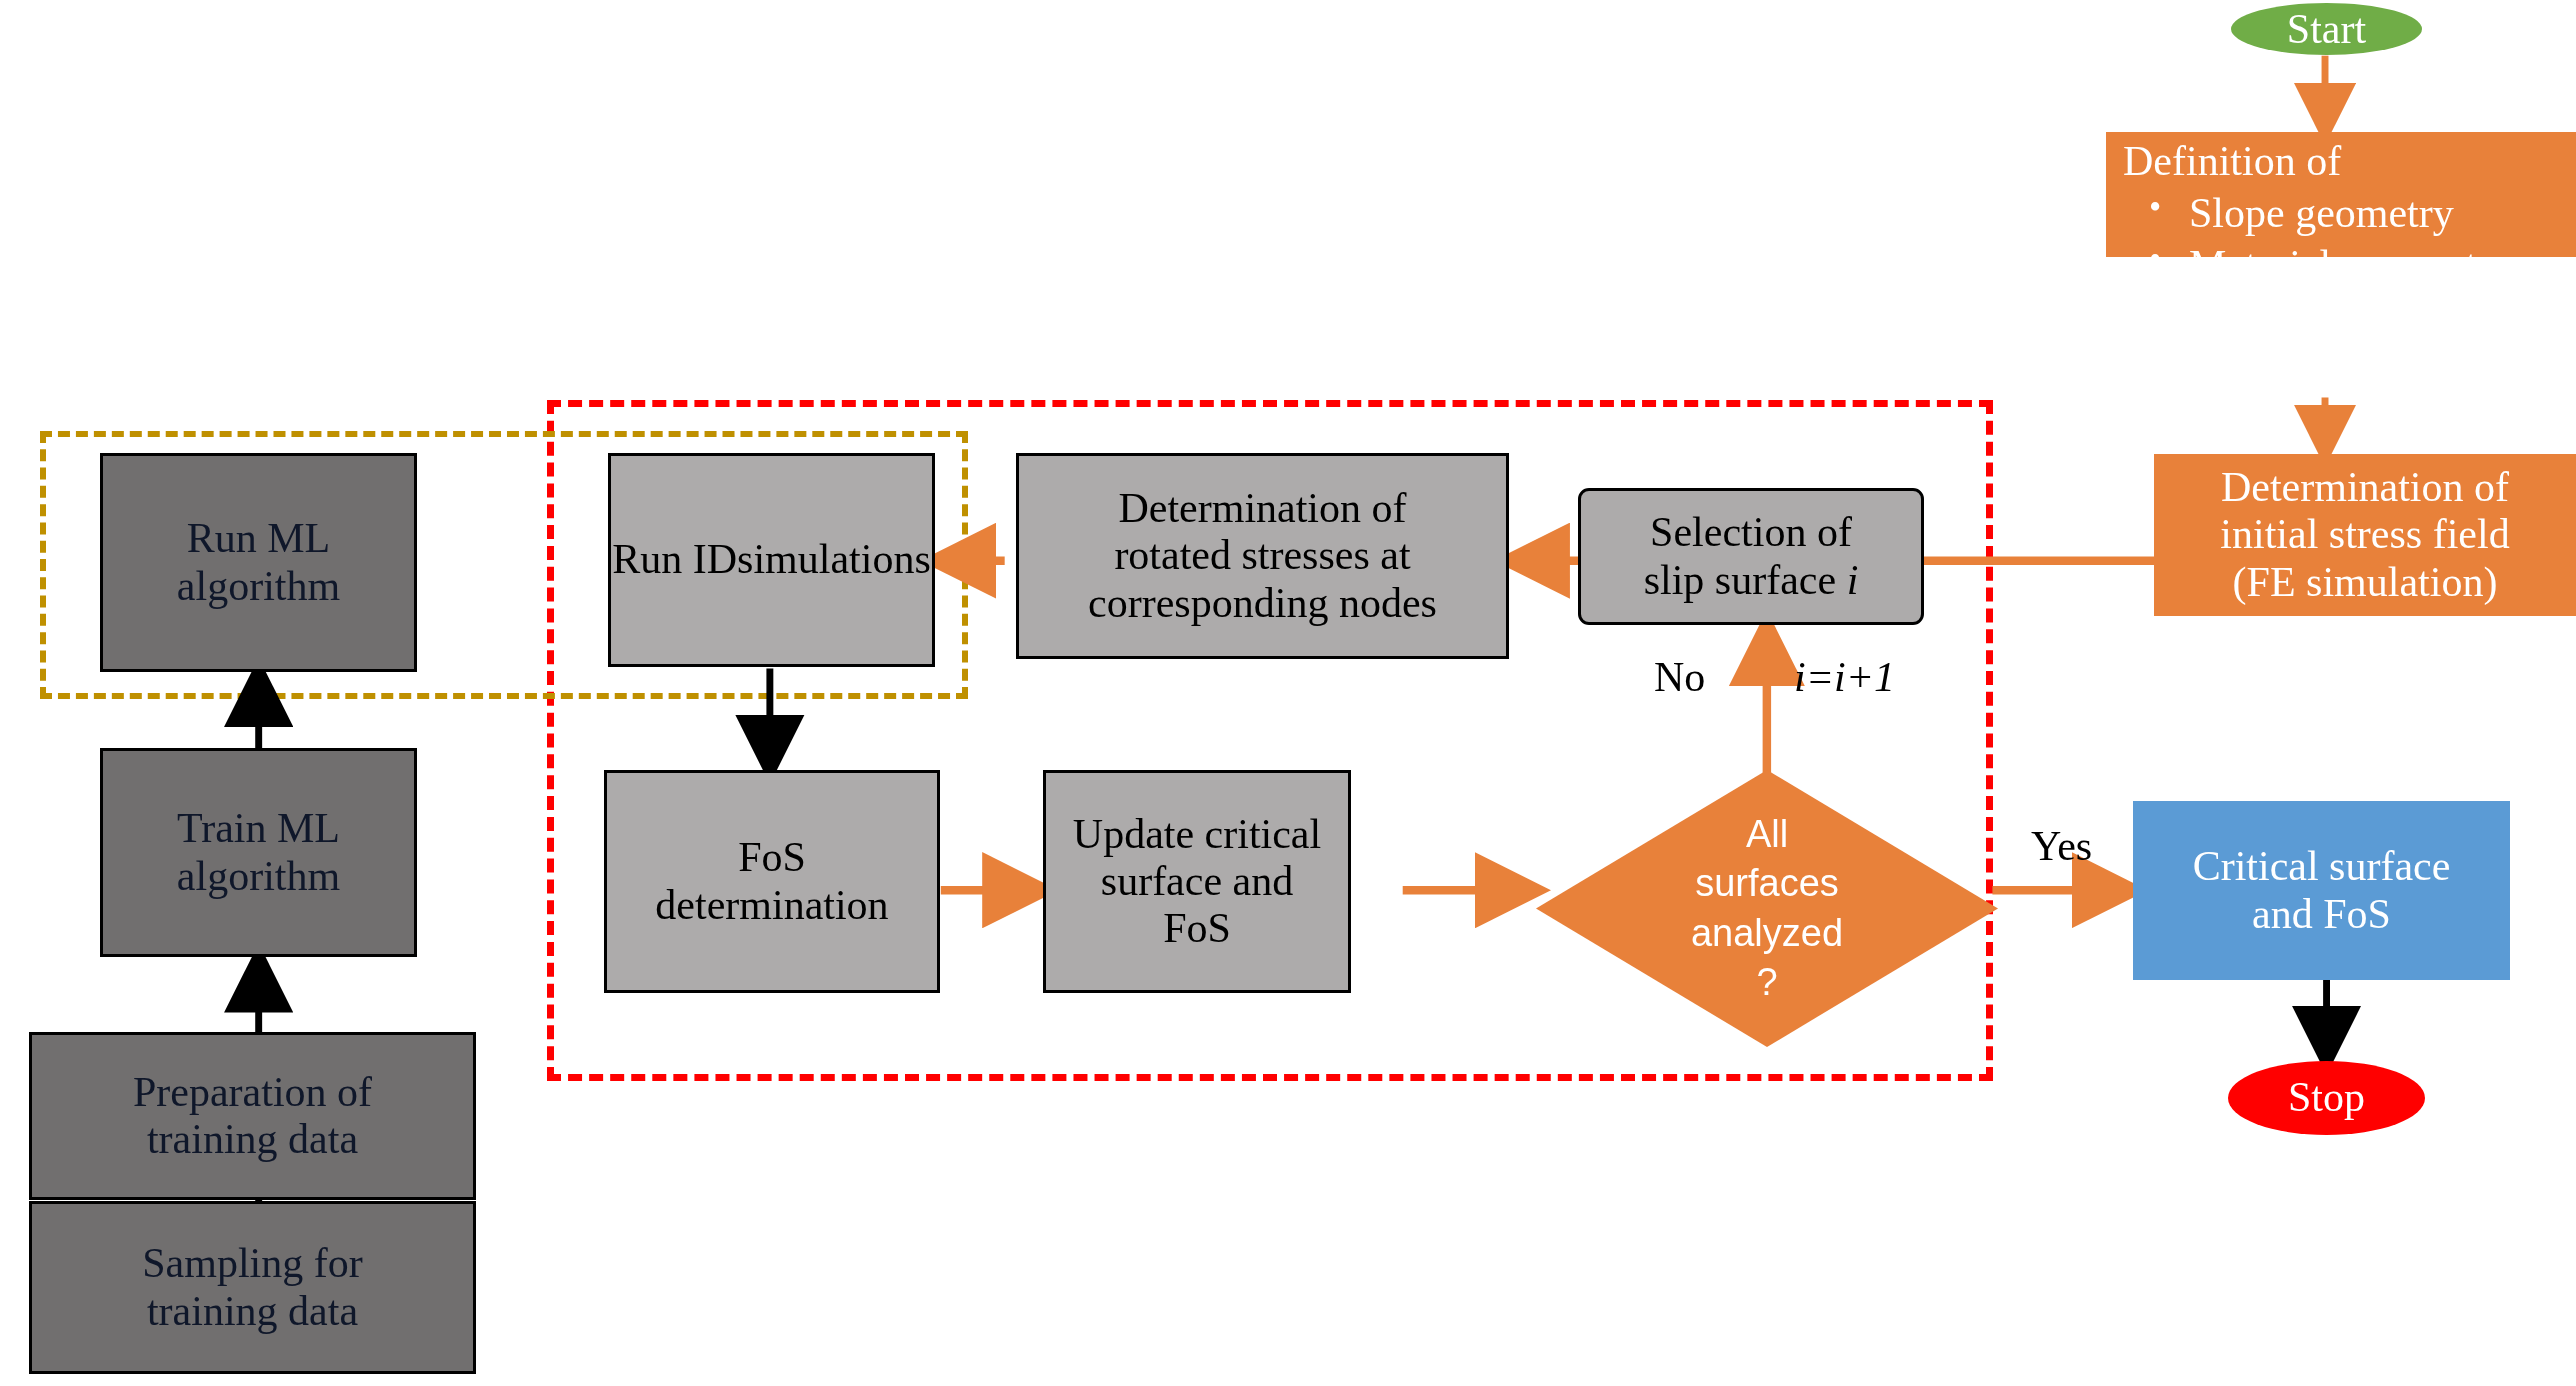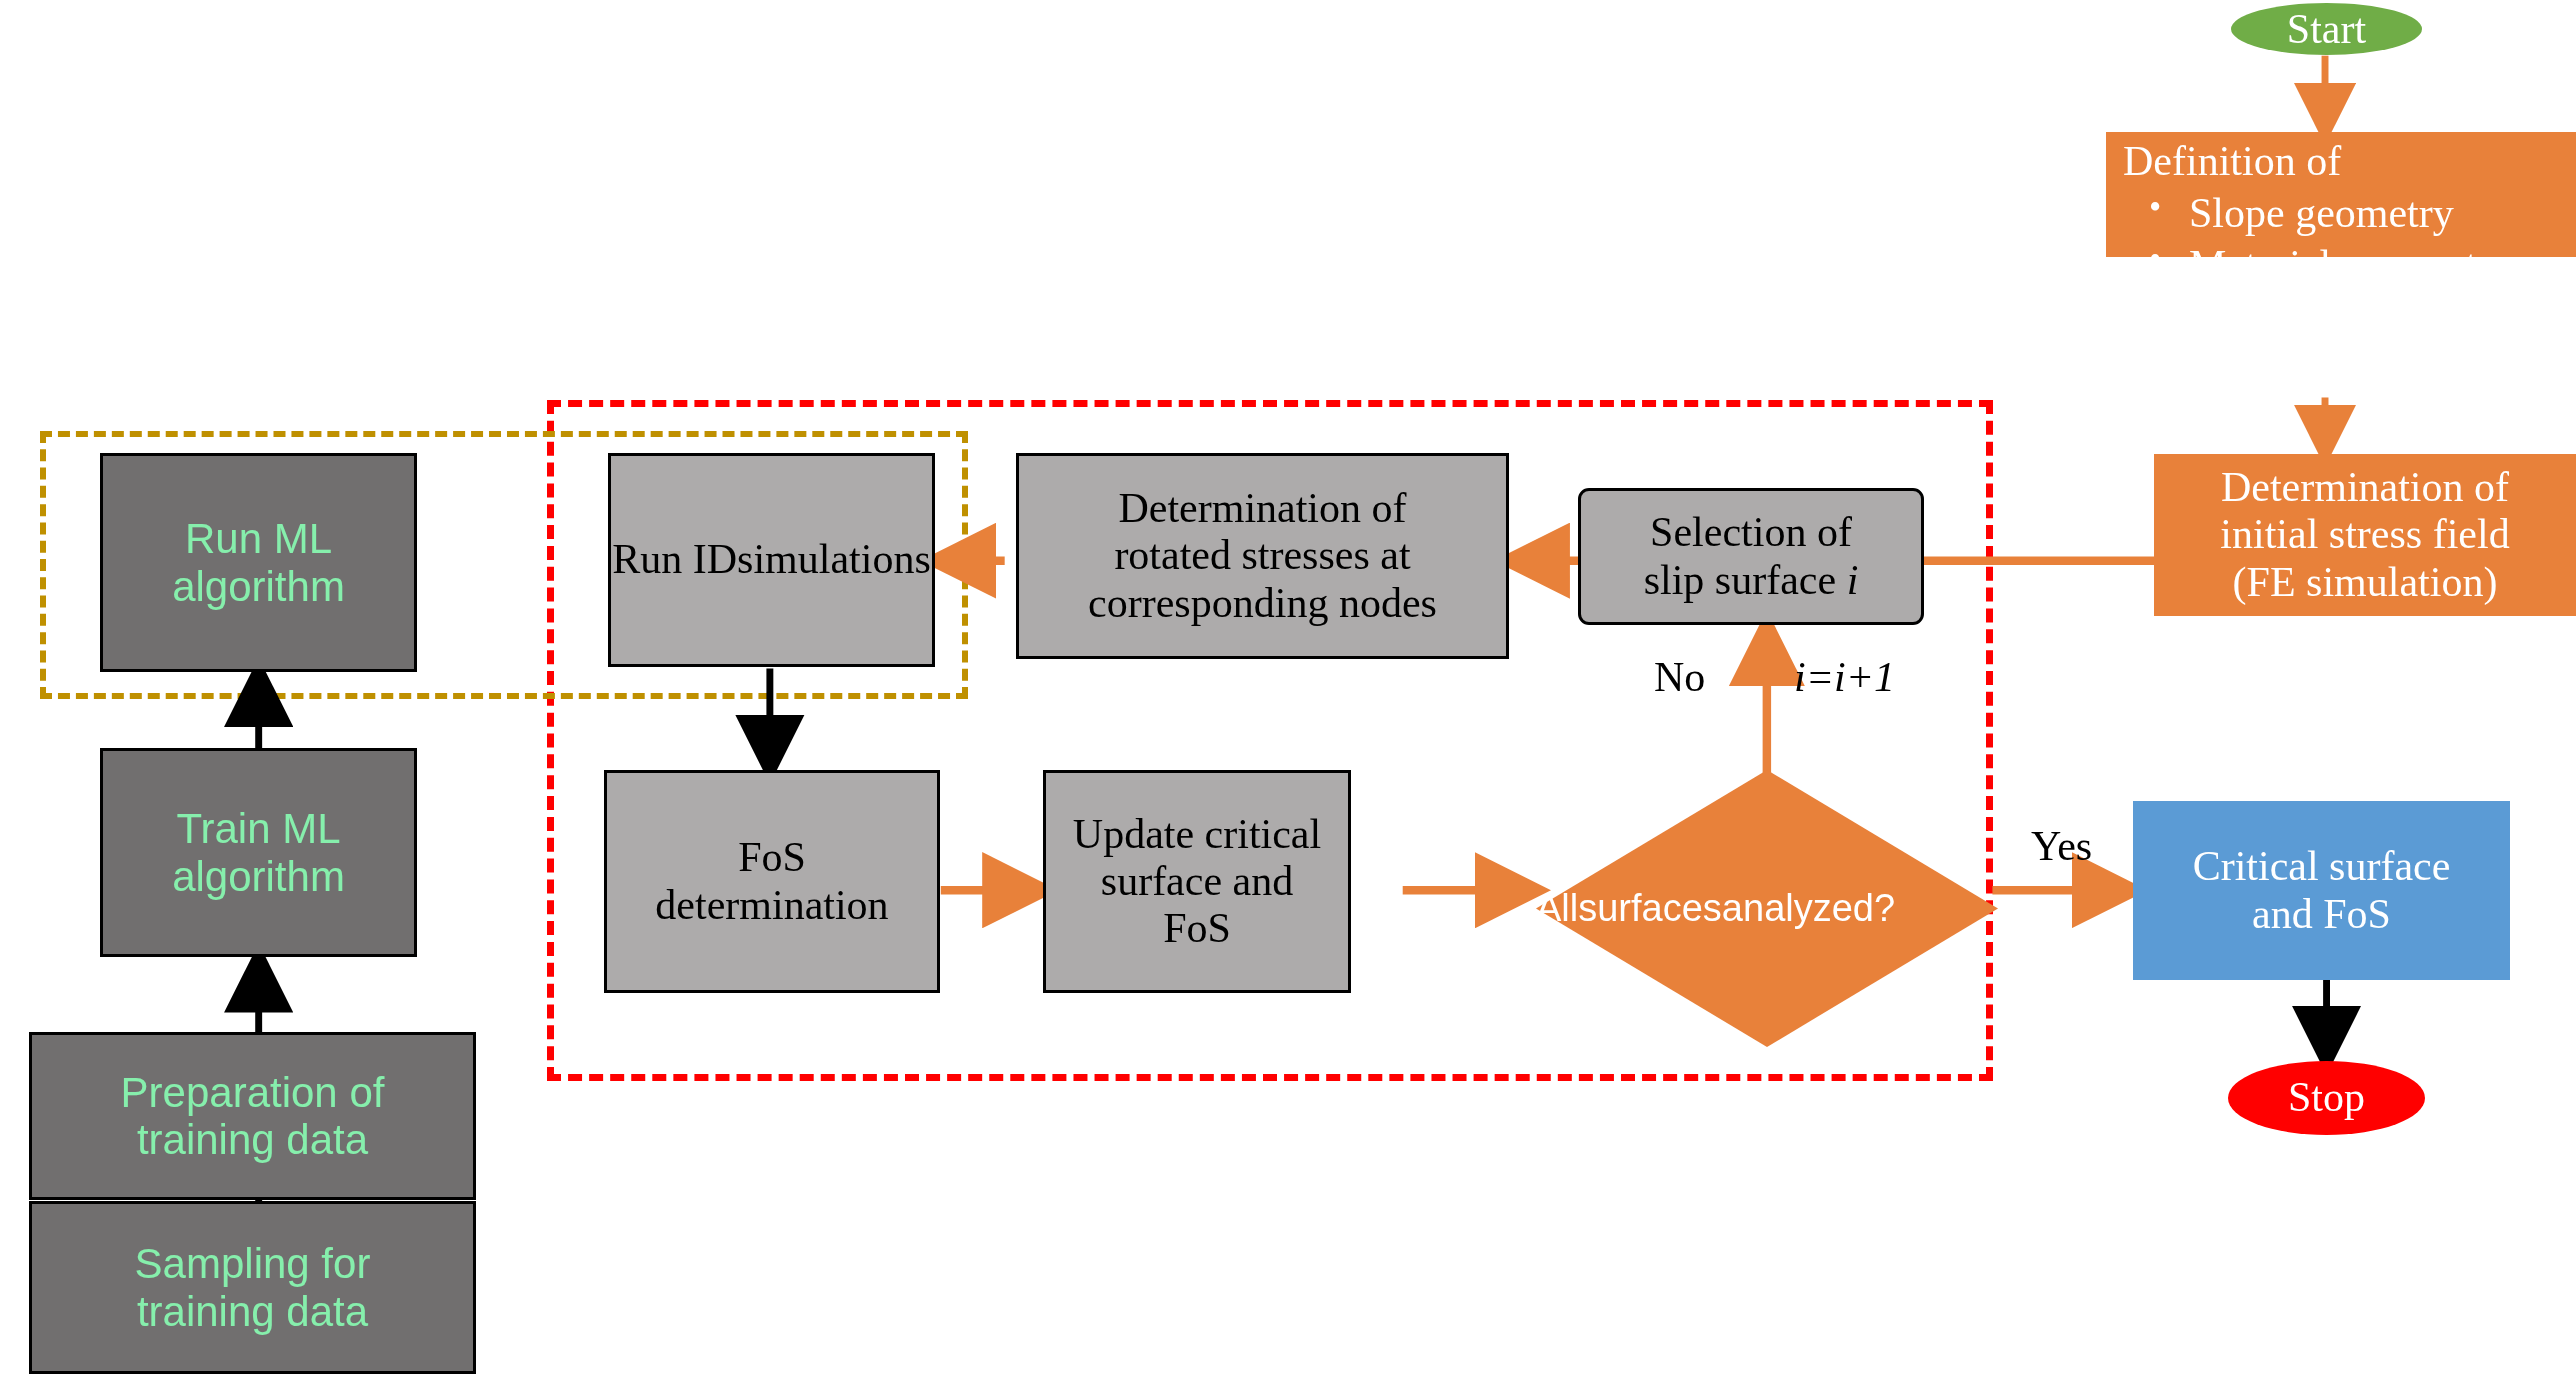--- a/index.html
+++ b/index.html
@@ -2,22 +2,22 @@
 <html style="font-size:12.3px"><head>
 <meta charset="utf-8">
 <style>
   html,body{margin:0;padding:0;background:#ffffff;}
   body{width:2576px;height:1387px;overflow:hidden;font-family:"Liberation Serif",serif;}
   #stage{position:relative;width:2576px;height:1387px;background:#fff;}
   svg#wires{position:absolute;left:0;top:0;width:2576px;height:1387px;pointer-events:none;}
 
   .node{position:absolute;box-sizing:border-box;display:flex;align-items:center;
         justify-content:center;text-align:center;line-height:1.12;}
-  .rect-dark{background:#716F6F;border:3.8px solid #000;color:#86efac;
-             font-family:Liberation Sans, sans-serif;font-size:42px;}
+  .rect-dark{background:#716F6F;border:3.8px solid #000;color:#0f172a;
+             font-family:Liberation Serif, serif;font-size:42px;}
   .rect-light{background:#ADABAB;border:3.8px solid #000;color:#000000;
               font-family:"Liberation Serif",serif;font-size:42px;}
   .rect-orange{background:#E8813A;color:#ffffff;
                font-family:"Liberation Serif",serif;font-size:42px;}
   .rect-blue{background:#5B9BD5;color:#ffffff;
              font-family:"Liberation Serif",serif;font-size:42px;}
   .ellipse-green{background:#70AD47;border-radius:50%;color:#ffffff;
                  font-family:"Liberation Serif",serif;font-size:42px;}
   .ellipse-red{background:#FF0000;border-radius:50%;color:#ffffff;
                font-family:"Liberation Serif",serif;font-size:42px;}
@@ -25,21 +25,21 @@
   .def-box{display:block;padding:3px 0 0 17px;text-align:left;}
   .def-title{font-size:42px;color:#fff;line-height:1.24;}
   .def-list{list-style:none;margin:0;padding:0 0 0 26px;}
   .def-list li{font-size:42px;color:#fff;line-height:1.24;position:relative;padding-left:40px;}
   .def-list li .bullet{position:absolute;left:0;top:-1.5px;font-size:35px;}
 
   .diamond{position:absolute;}
   .diamond .shape{position:absolute;left:0;top:0;width:100%;height:100%;
      background:#E8813A;clip-path:polygon(50% 0,100% 50%,50% 100%,0 50%);}
   .diamond .txt{position:absolute;left:0;top:0;width:100%;height:100%;
-     display:flex;flex-direction:row;align-items:center;
+     display:flex;flex-direction:column;align-items:center;justify-content:center;
      color:#ffffff;font-family:"Liberation Sans",sans-serif;font-size:38px;line-height:1.30;}
 
   .edge-label{position:absolute;color:#000;font-family:"Liberation Serif",serif;
               font-size:42px;white-space:nowrap;}
   .edge-label.italic{font-style:italic;}
 
   .dashzone{position:absolute;box-sizing:border-box;background:transparent;}
   .dash-red{border:7px dashed #FF0000;}
   .dash-olive{border:6.2px dashed #BF9000;}
 </style>

